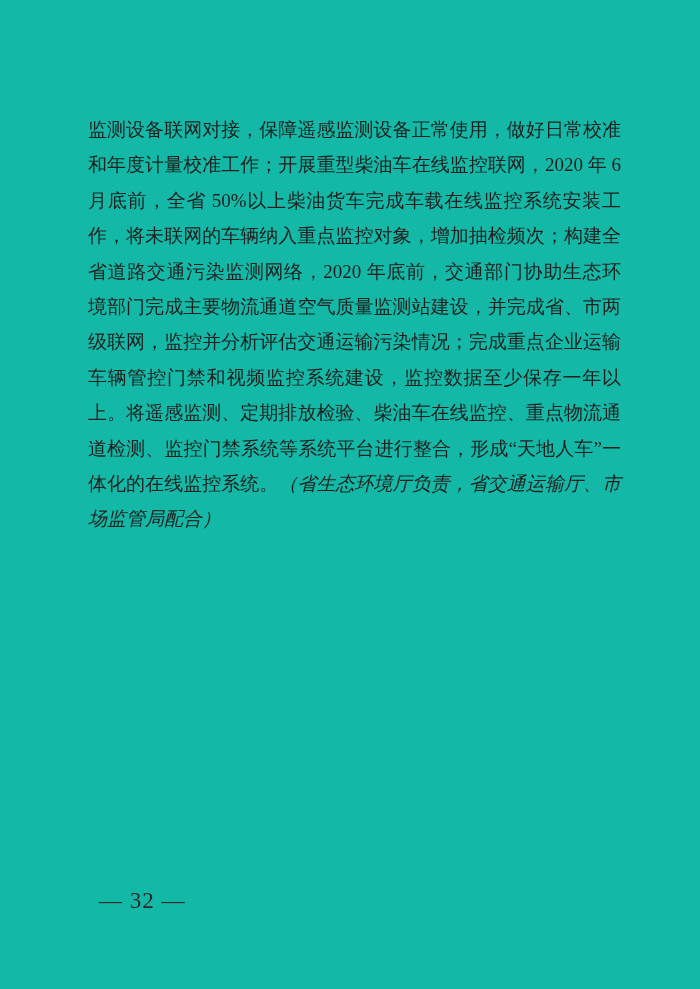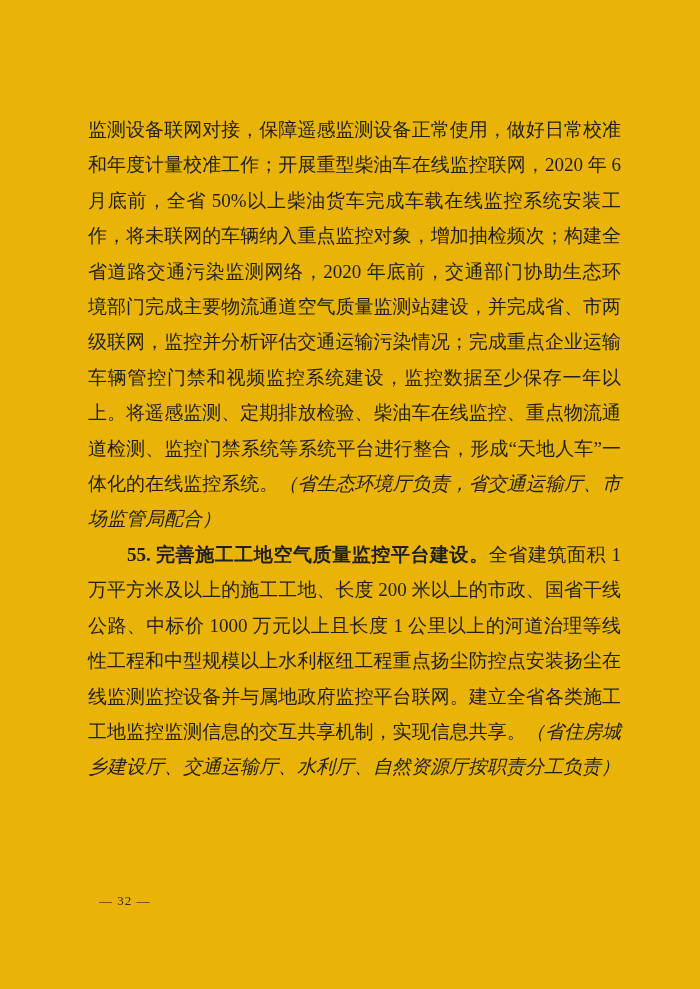--- a/index.html
+++ b/index.html
@@ -4,21 +4,21 @@
 <style>
   html, body {
     margin: 0;
     padding: 0;
     background: #ffffff;
   }
   .page {
     position: relative;
     width: 700px;
     height: 989px;
-    background: #eab308;
+    background: #14b8a6;
     overflow: hidden;
     font-family: "Liberation Serif", "DejaVu Serif", serif;
     color: #1f1f1f;
   }
   .content {
     position: absolute;
     left: 88px;
     top: 112px;
     width: 533px;
     font-size: 19px;
@@ -36,40 +36,37 @@
   .seg-bold {
     font-weight: bold;
   }
   .seg-kai {
     font-style: italic;
   }
   .footer {
     position: absolute;
     left: 99px;
     top: 889px;
-    font-size: 13px;
+    font-size: 23px;
     line-height: 24px;
     color: #2a2a2a;
     letter-spacing: 1px;
   }
 </style>
 </head>
 <body>
 
 <div class="page">
 
   <div class="content">
 
     <p class="para">
       <span>监测设备联网对接，保障遥感监测设备正常使用，做好日常校准和年度计量校准工作；开展重型柴油车在线监控联网，2020 年 6 月底前，全省 50%以上柴油货车完成车载在线监控系统安装工作，将未联网的车辆纳入重点监控对象，增加抽检频次；构建全省道路交通污染监测网络，2020 年底前，交通部门协助生态环境部门完成主要物流通道空气质量监测站建设，并完成省、市两级联网，监控并分析评估交通运输污染情况；完成重点企业运输车辆管控门禁和视频监控系统建设，监控数据至少保存一年以上。将遥感监测、定期排放检验、柴油车在线监控、重点物流通道检测、监控门禁系统等系统平台进行整合，形成“天地人车”一体化的在线监控系统。</span><span class="seg-kai">（省生态环境厅负责，省交通运输厅、市场监管局配合）</span>
     </p>
 
-    <p class="para indent">
-      <span class="seg-bold">55. 完善施工工地空气质量监控平台建设。</span><span>全省建筑面积 1 万平方米及以上的施工工地、长度 200 米以上的市政、国省干线公路、中标价 1000 万元以上且长度 1 公里以上的河道治理等线性工程和中型规模以上水利枢纽工程重点扬尘防控点安装扬尘在线监测监控设备并与属地政府监控平台联网。建立全省各类施工工地监控监测信息的交互共享机制，实现信息共享。</span><span class="seg-kai">（省住房城乡建设厅、交通运输厅、水利厅、自然资源厅按职责分工负责）</span>
-    </p>
 
 
   </div>
 
   <div class="footer">
     <span>— 32 —</span>
   </div>
 
 </div>
 

